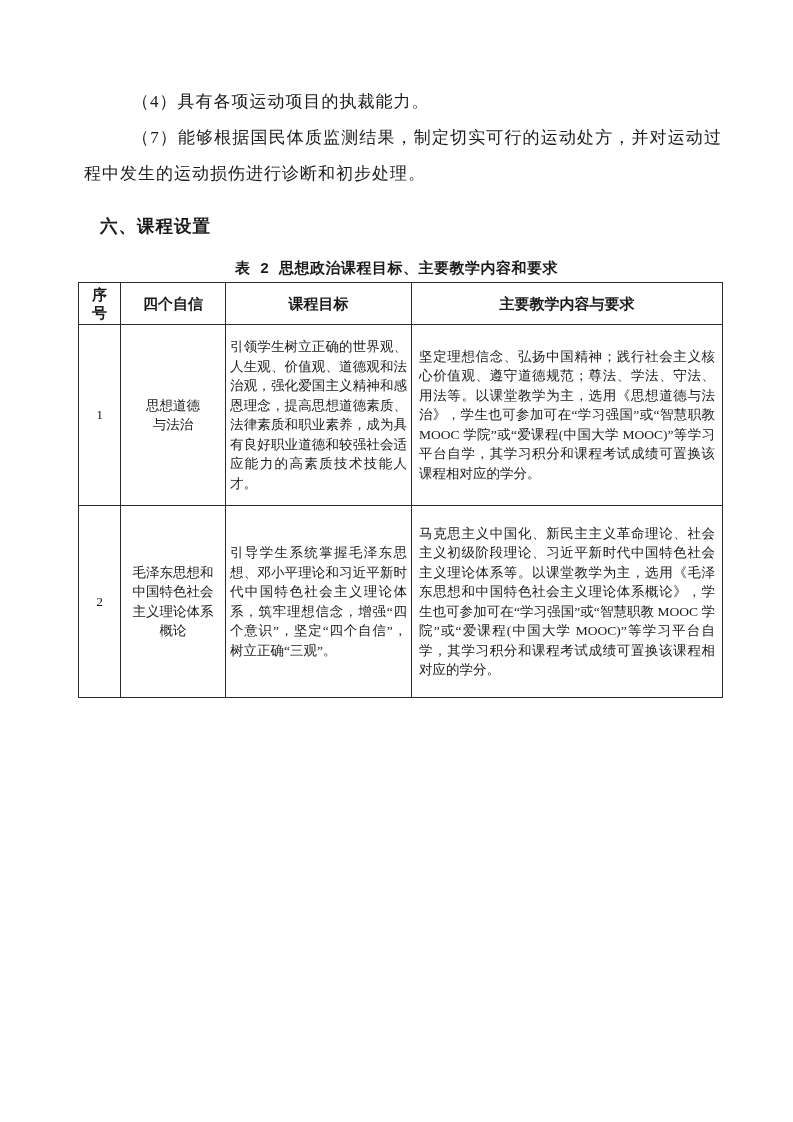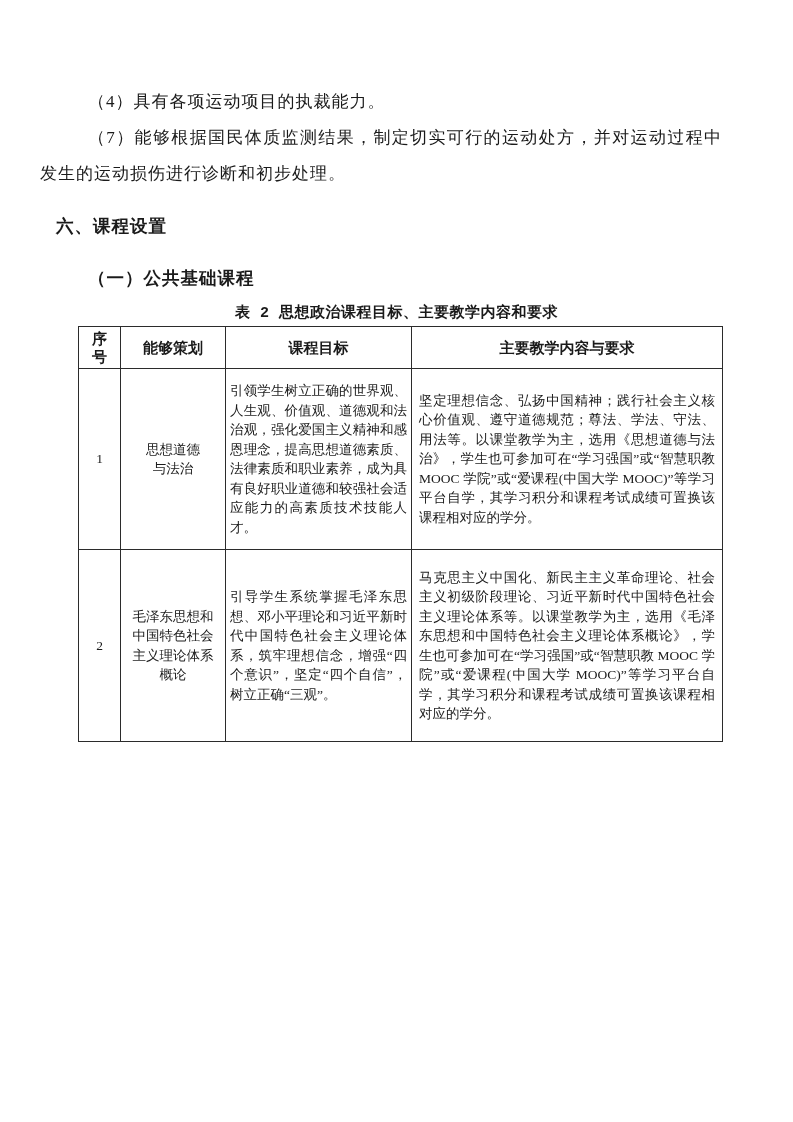--- a/index.html
+++ b/index.html
@@ -7,21 +7,21 @@
     position: relative;
     width: 793px;
     height: 1122px;
     background: #ffffff;
     color: #1a1a1a;
     font-family: "Liberation Serif", "DejaVu Serif", serif;
     overflow: hidden;
     box-sizing: border-box;
   }
   .body-text {
-    padding: 84px 71px 0 40px;
+    padding: 84px 71px 0 84px;
   }
   .para {
     margin: 0;
     font-size: 17px;
     line-height: 36px;
     letter-spacing: 1px;
     text-align: justify;
     text-indent: 48px;
   }
   .para-loose {
@@ -95,38 +95,37 @@
   tr.row-2 { height: 192px; }
 </style>
 </head>
 <body>
 
 <div class="page">
   <div class="body-text">
     <p class="para">（4）具有各项运动项目的执裁能力。</p>
     <p class="para">（7）能够根据国民体质监测结果，制定切实可行的运动处方，并对运动过程中发生的运动损伤进行诊断和初步处理。</p>
     <h2 class="heading-1">六、课程设置</h2>
-    <h3 class="heading-2">（一）公共基础课程</h3>
   </div>
 
   <div class="table-caption">表 2  思想政治课程目标、主要教学内容和要求</div>
 
   <div class="table-wrap">
     <table class="course-table">
       <colgroup>
         <col style="width:42px">
         <col style="width:105px">
         <col style="width:186px">
         <col style="width:311px">
       </colgroup>
       <thead>
         <tr>
           <th class="pre">序
 号</th>
-          <th>能够策划</th>
+          <th>四个自信</th>
           <th>课程目标</th>
           <th>主要教学内容与要求</th>
         </tr>
       </thead>
       <tbody>
         <tr class="row-1">
           <td class="cell-center">1</td>
           <td class="cell-center pre">思想道德
 与法治</td>
           <td class="cell-just cell-goal">引领学生树立正确的世界观、人生观、价值观、道德观和法治观，强化爱国主义精神和感恩理念，提高思想道德素质、法律素质和职业素养，成为具有良好职业道德和较强社会适应能力的高素质技术技能人才。</td>

